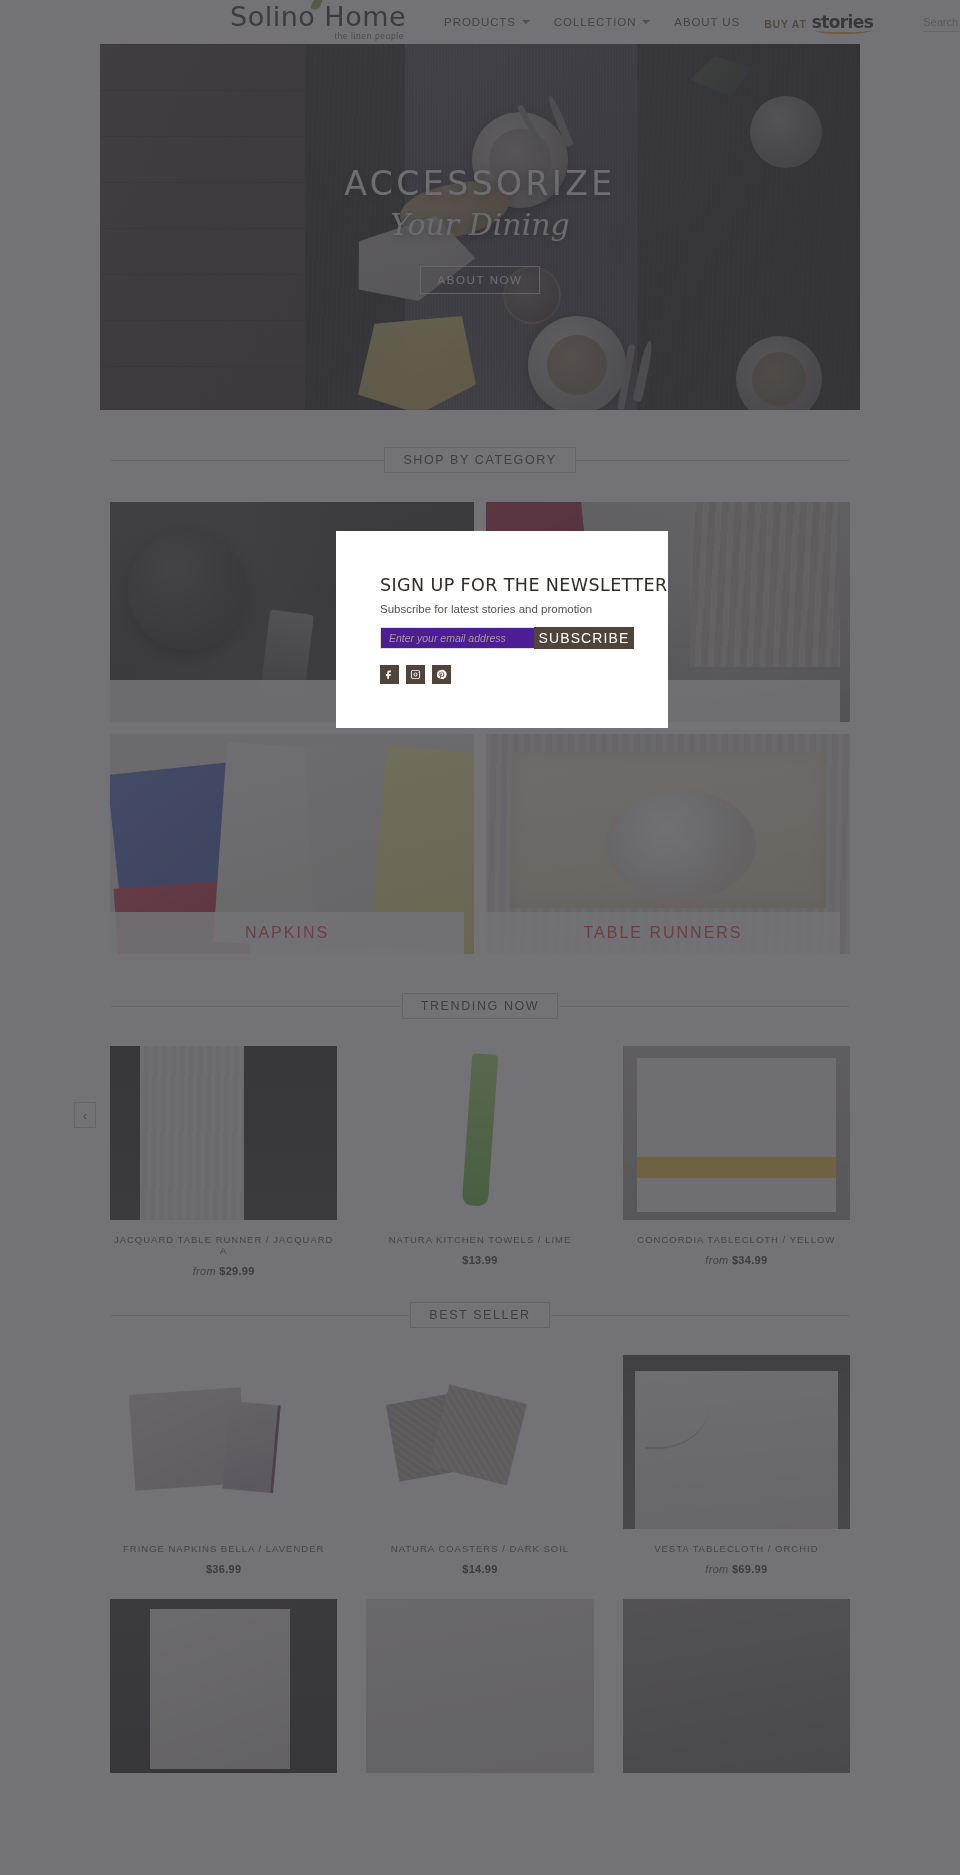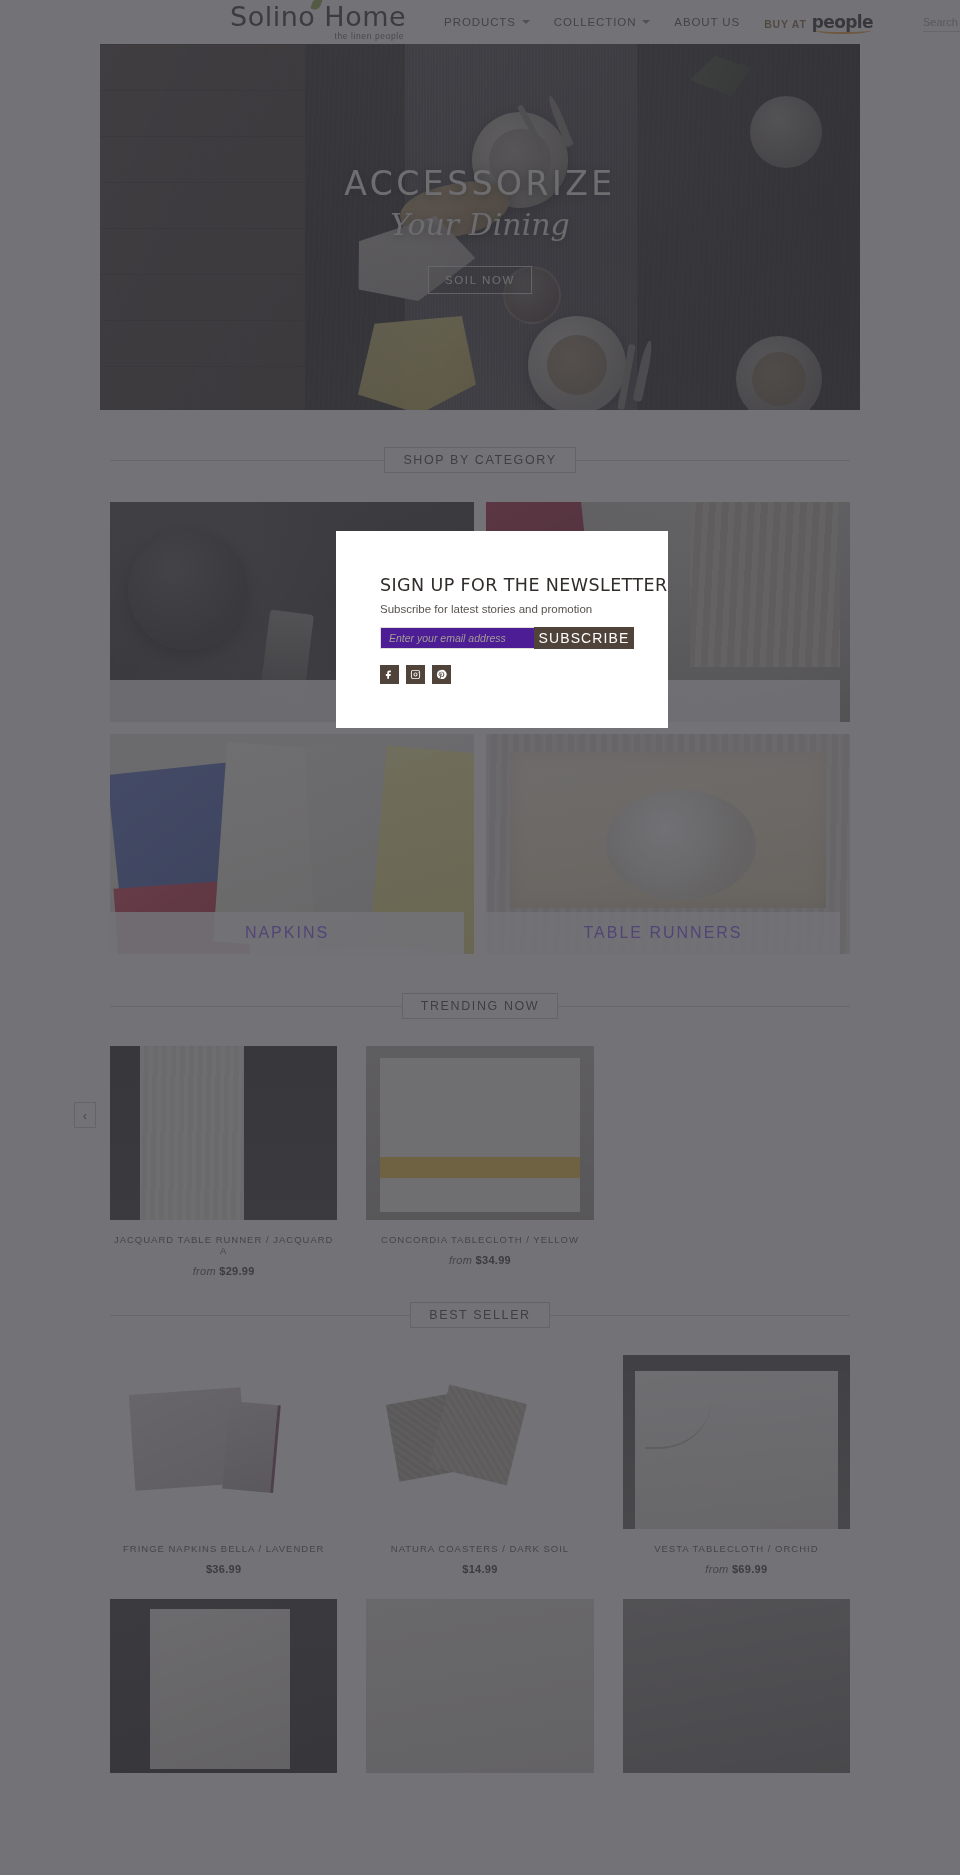--- a/index.html
+++ b/index.html
@@ -184,21 +184,21 @@
   .cat-grid {
     width: 740px; margin: 30px auto 0;
     display: grid; grid-template-columns: 1fr 1fr; gap: 12px;
   }
   .cat-card { position: relative; height: 220px; overflow: hidden; }
   .cat-img { position: absolute; inset: 0; }
   .cat-label {
     position: absolute; left: 0; right: 10px; bottom: 0; height: 42px;
     background: rgba(255,255,255,.88);
     display: flex; align-items: center; justify-content: center;
-    font-size: 16px; letter-spacing: 2px; color: #8b5cf6;
+    font-size: 16px; letter-spacing: 2px; color: #ef4444;
   }
   .img-dinner {
     background:
       radial-gradient(circle at 30% 45%, rgba(255,255,255,.10), rgba(0,0,0,0) 55%),
       linear-gradient(160deg,#4b4843 0%, #363330 50%, #45423d 100%);
   }
   .img-dinner::before{
     content:""; position:absolute; left:18px; top:28px; width:120px; height:120px;
     border-radius:50%; background: radial-gradient(circle at 38% 32%, #5a5650, #36332f 70%);
     box-shadow: 0 6px 18px rgba(0,0,0,.45);
@@ -352,21 +352,21 @@
       <div class="nav-item">
         <span>COLLECTION</span>
         <span class="caret"></span>
       </div>
       <div class="nav-item">
         <span>ABOUT US</span>
       </div>
       <div class="nav-item nav-amazon">
         <span class="amz-pre">BUY AT</span>
         <span class="amz-word">
-          <span>people</span>
+          <span>stories</span>
           <span class="amz-smile"></span>
         </span>
       </div>
       <div class="search-wrap">
         <input class="search-input" type="text" placeholder="Search" style="">
       </div>
     </div>
   </div>
 
   <div class="hero">
@@ -385,21 +385,21 @@
       <div class="plate p3"></div>
       <div class="cutlery c1"></div>
       <div class="cutlery c2"></div>
       <div class="cutlery c3"></div>
       <div class="cutlery c4"></div>
       <div class="hero-shade"></div>
     </div>
     <div class="hero-copy">
       <div class="hero-t1">ACCESSORIZE</div>
       <div class="hero-t2">Your Dining</div>
-      <div class="hero-btn">SOIL NOW</div>
+      <div class="hero-btn">ABOUT NOW</div>
     </div>
   </div>
 
   <div style="height:38px"></div>
   <div class="section-head">
     <div class="rule"></div>
     <div class="section-title">SHOP BY CATEGORY</div>
   </div>
 
   <div class="cat-grid">
@@ -438,20 +438,28 @@
     <div class="prod-row">
       <div class="prod-cell">
         <div class="prod-img pa-runner"></div>
         <div class="prod-name">JACQUARD TABLE RUNNER / JACQUARD A</div>
         <div class="prod-price">
           <span class="from">from</span>
           <span>$29.99</span>
         </div>
       </div>
       <div class="prod-cell">
+        <div class="prod-img pa-towel"></div>
+        <div class="prod-name">NATURA KITCHEN TOWELS / LIME</div>
+        <div class="prod-price">
+          <span class="from"></span>
+          <span>$13.99</span>
+        </div>
+      </div>
+      <div class="prod-cell">
         <div class="prod-img pa-cloth"></div>
         <div class="prod-name">CONCORDIA TABLECLOTH / YELLOW</div>
         <div class="prod-price">
           <span class="from">from</span>
           <span>$34.99</span>
         </div>
       </div>
     </div>
   </div>
 

